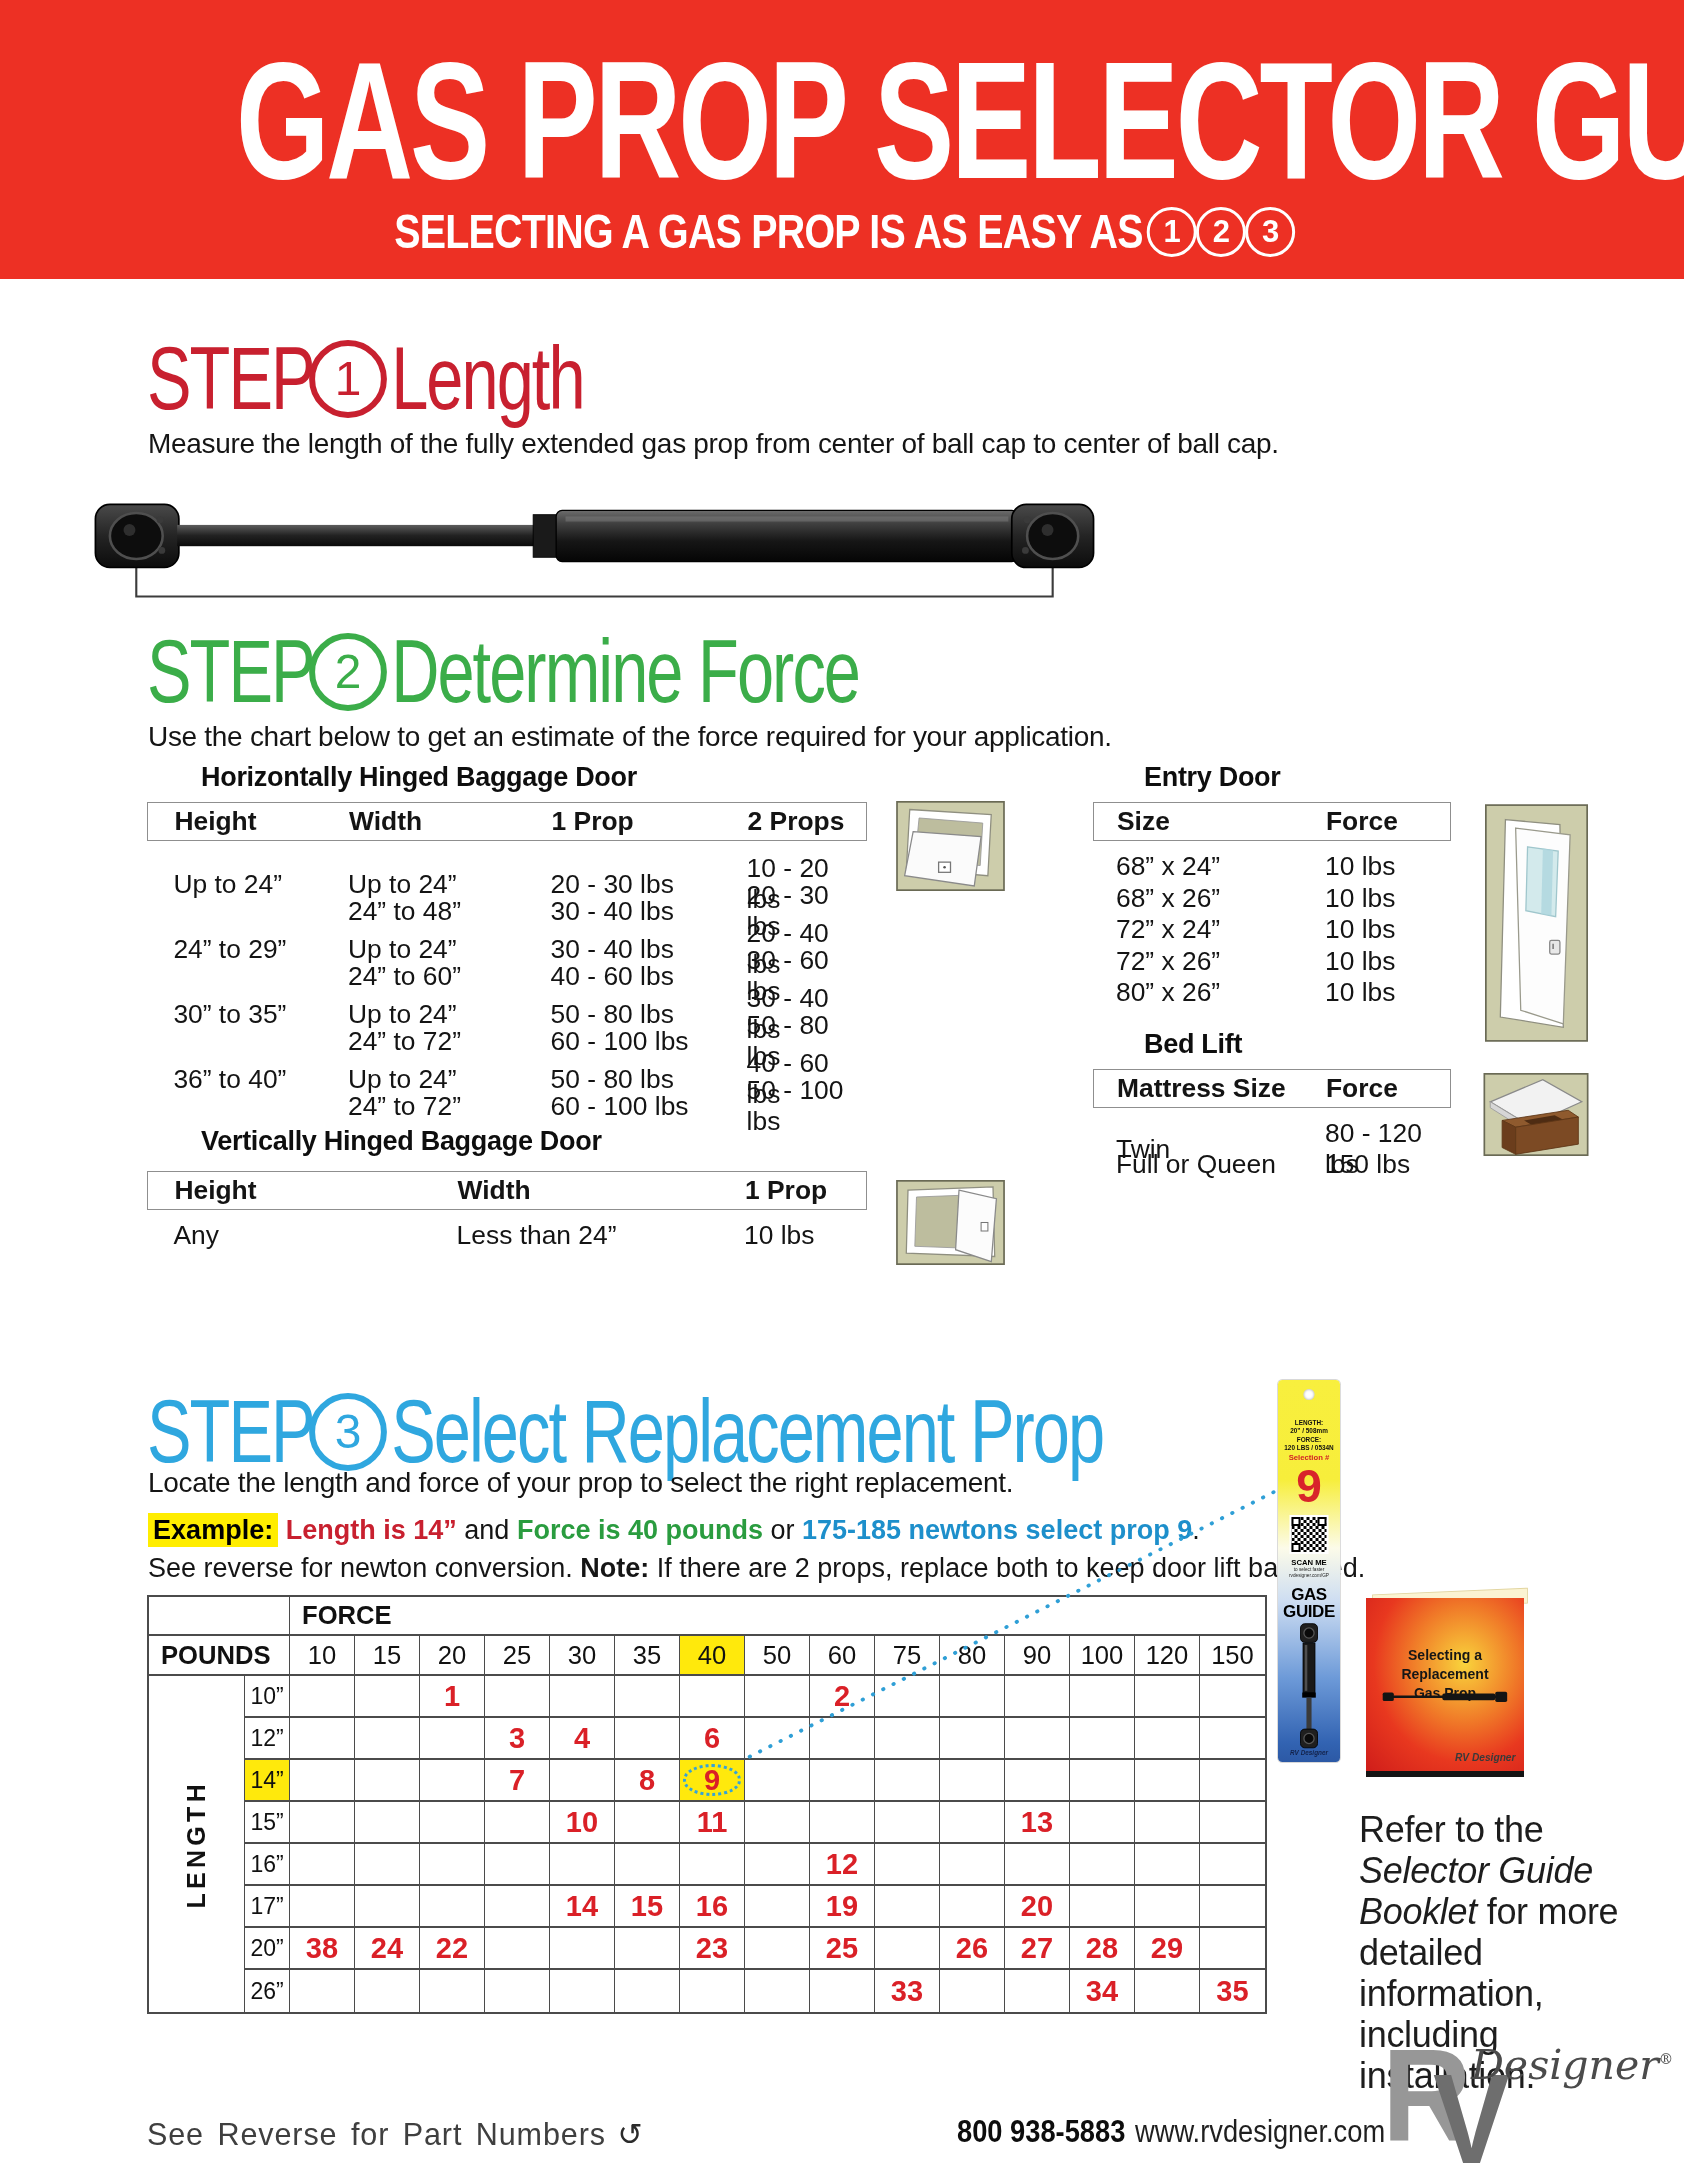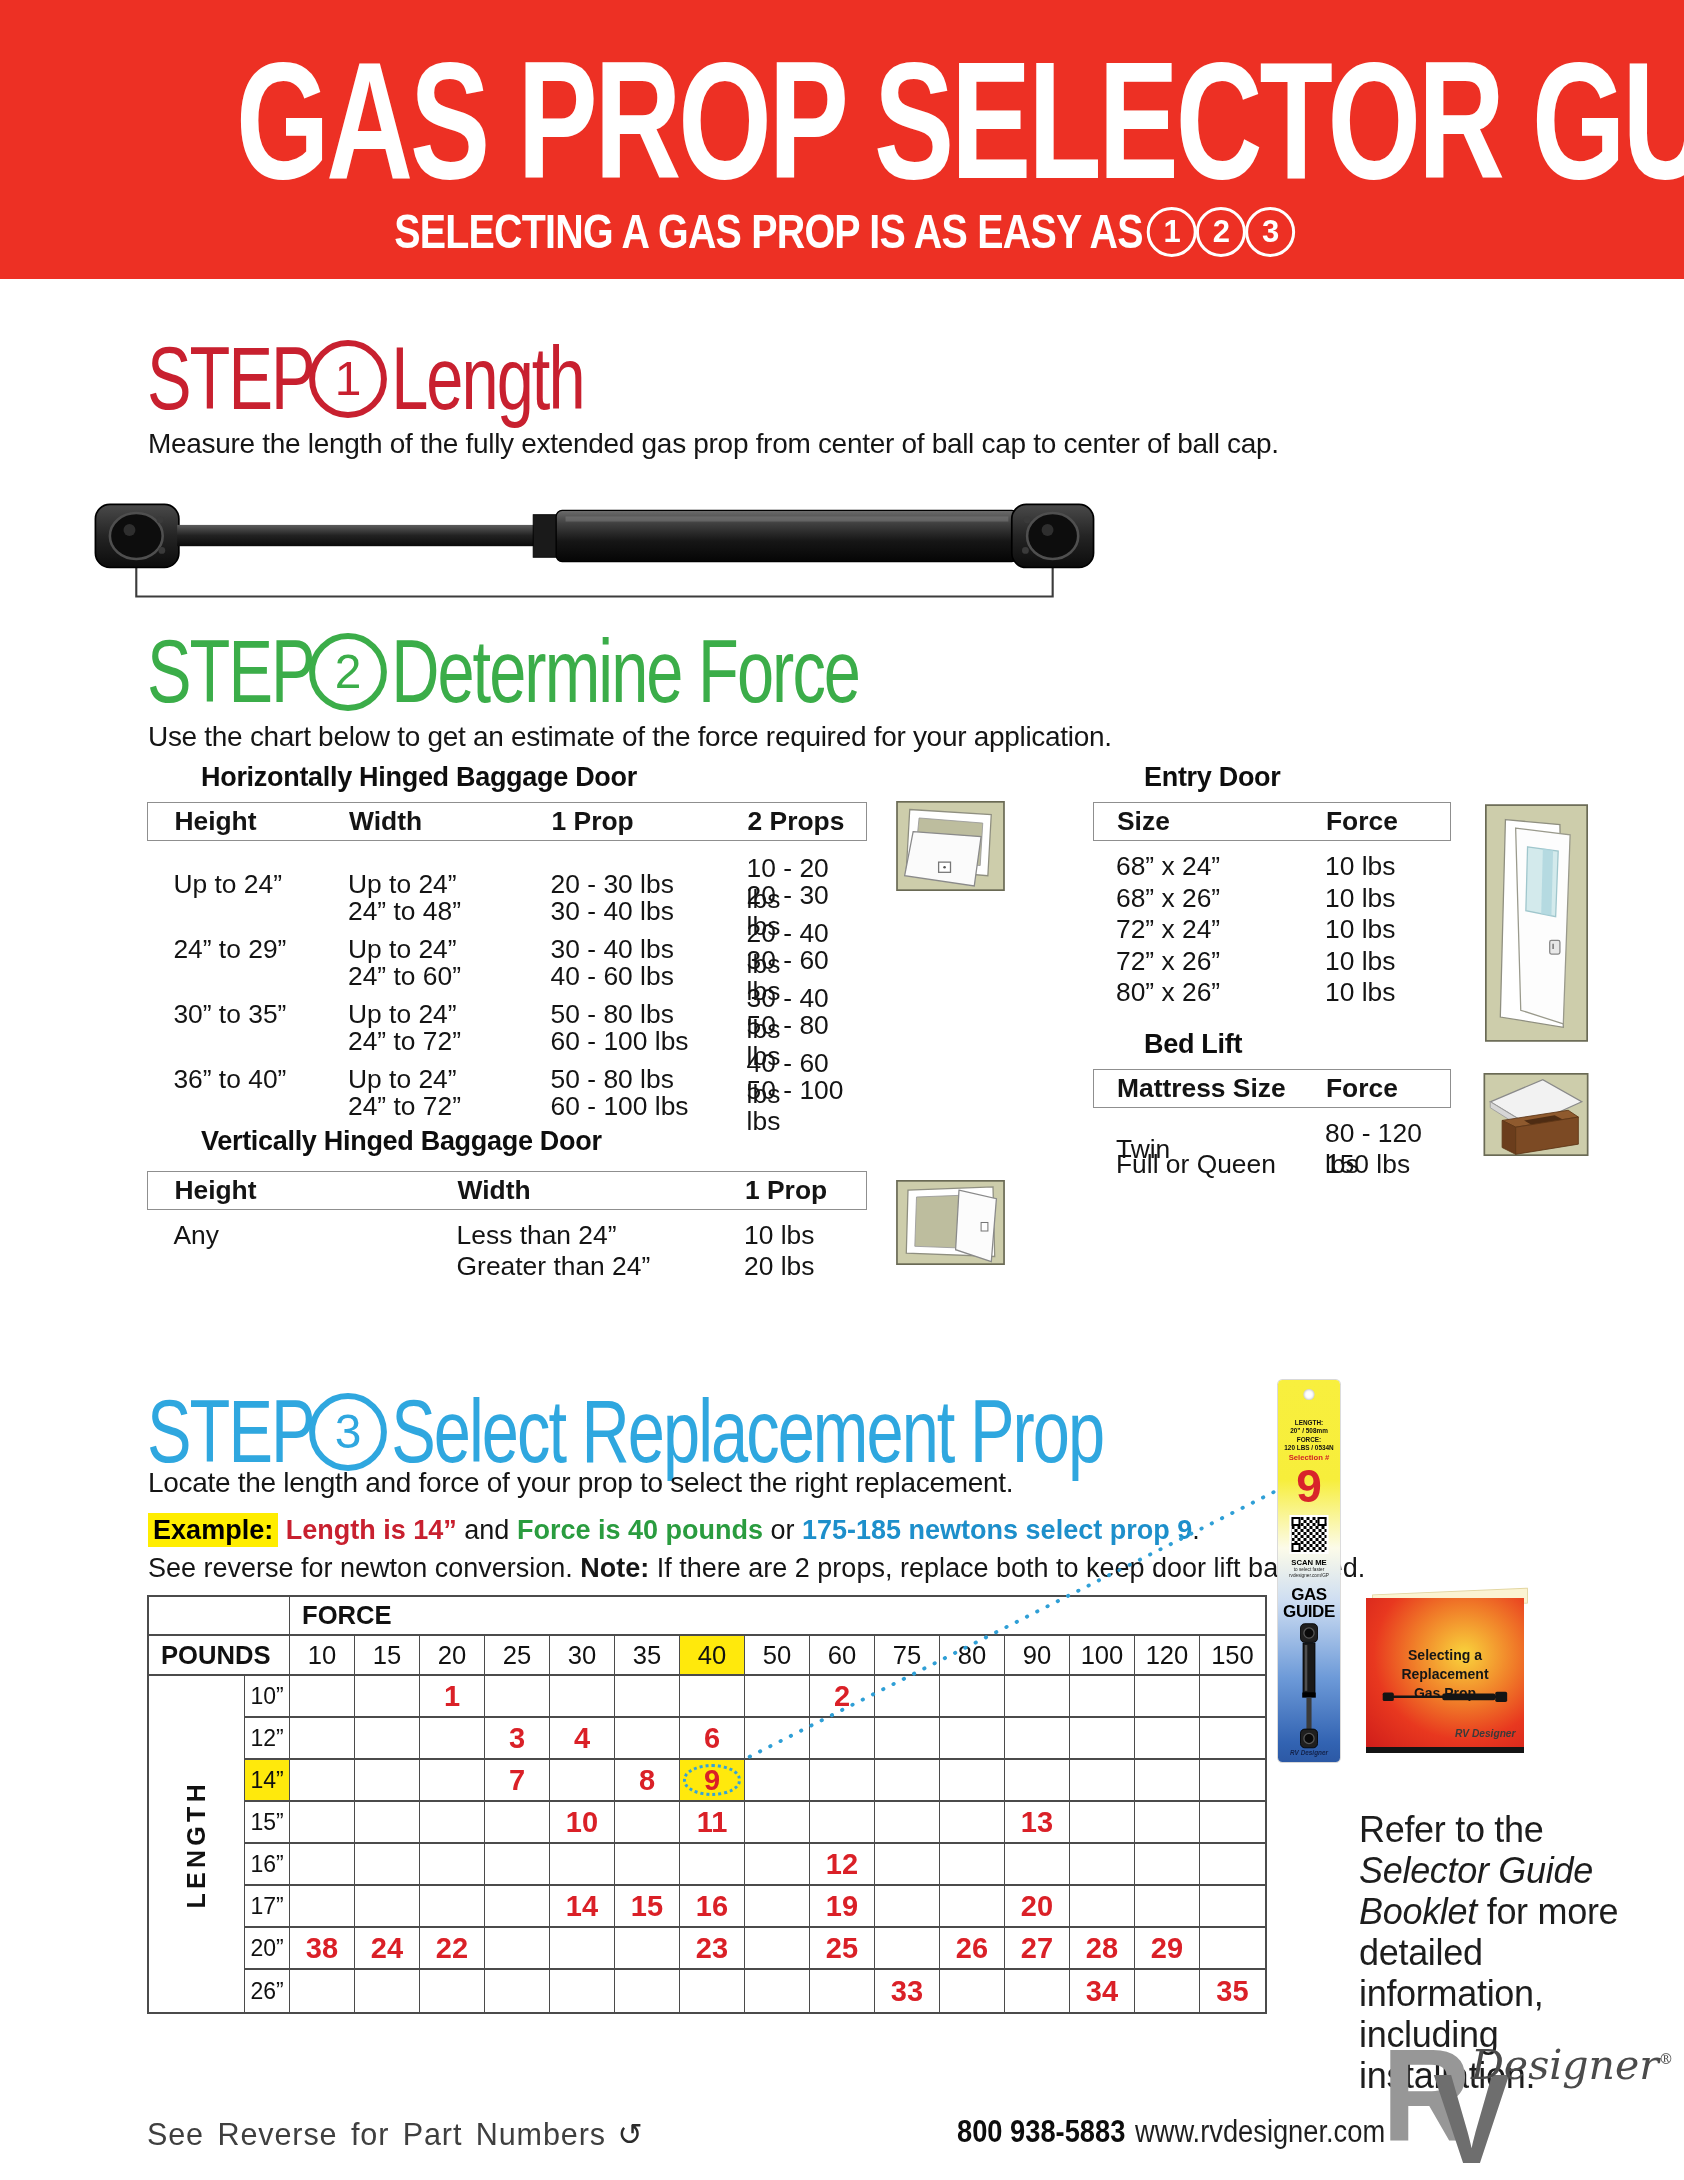--- a/index.html
+++ b/index.html
@@ -122,21 +122,21 @@
   .pk-qr-i i:nth-child(3){left:0;bottom:0;}
   .pk-scan{position:absolute;top:179px;left:0;width:100%;text-align:center;line-height:1.1;}
   .pk-scan .s1{font-size:7.7px;font-weight:bold;color:#000;}
   .pk-scan .s2{font-size:4.7px;color:#222;}
   .pk-name{position:absolute;top:206px;left:0;width:100%;text-align:center;font-size:17px;
       font-weight:bold;color:#000;line-height:1.02;letter-spacing:-0.4px;}
   .pk-prop{position:absolute;top:242px;left:50%;transform:translateX(-50%);width:34px;height:124px;}
   .pk-brand{position:absolute;bottom:6px;left:0;width:100%;text-align:center;font-size:6.4px;
       font-style:italic;font-weight:bold;color:#13224a;}
   
-  #booklet{position:absolute;left:1366px;top:1598px;width:158px;height:155px;}
+  #booklet{position:absolute;left:1366px;top:1598px;width:158px;height:179px;}
   .bk-pages{position:absolute;top:-6px;left:6.8px;right:-2.6px;height:13.6px;background:#fbf3d2;
       transform:skewY(-2.5deg);box-shadow:0 0 0 0.9px #e2d5a0;}
   .bk-cover{position:absolute;inset:0;border-bottom:6.8px solid #141414;
       background:radial-gradient(ellipse at 62% 38%,#f9d43c 0%,#f07a28 38%,#e8381f 65%,#cf1d1a 100%);}
   .bk-title{position:absolute;top:48px;left:0;width:100%;text-align:center;font-size:14px;
       font-weight:bold;color:#161616;line-height:1.35;}
   .bk-prop{position:absolute;top:92px;left:50%;transform:translateX(-50%);width:128px;height:13.6px;}
   .bk-brand{position:absolute;right:8.5px;bottom:13.6px;font-size:10.2px;color:#3a3a3a;
       font-style:italic;font-weight:bold;}
   
@@ -302,25 +302,20 @@
     <div class="dt-head">
         <span class="cell">Height</span>
         <span class="cell">Width</span>
         <span class="cell">1 Prop</span>
       </div>
     <div class="dt-body">
         <div class="dt-row">
           <span class="cell">Any</span>
           <span class="cell">Less than 24”</span>
           <span class="cell">10 lbs</span>
-        </div>
-        <div class="dt-row">
-          <span class="cell"></span>
-          <span class="cell">Greater than 24”</span>
-          <span class="cell">20 lbs</span>
         </div>
       </div>
   </div>
 
   <div class="sec-title" id="t-entry-title">Entry Door</div>
   <div class="dtable" id="t-entry">
     <div class="dt-head">
         <span class="cell">Size</span>
         <span class="cell">Force</span>
       </div>

